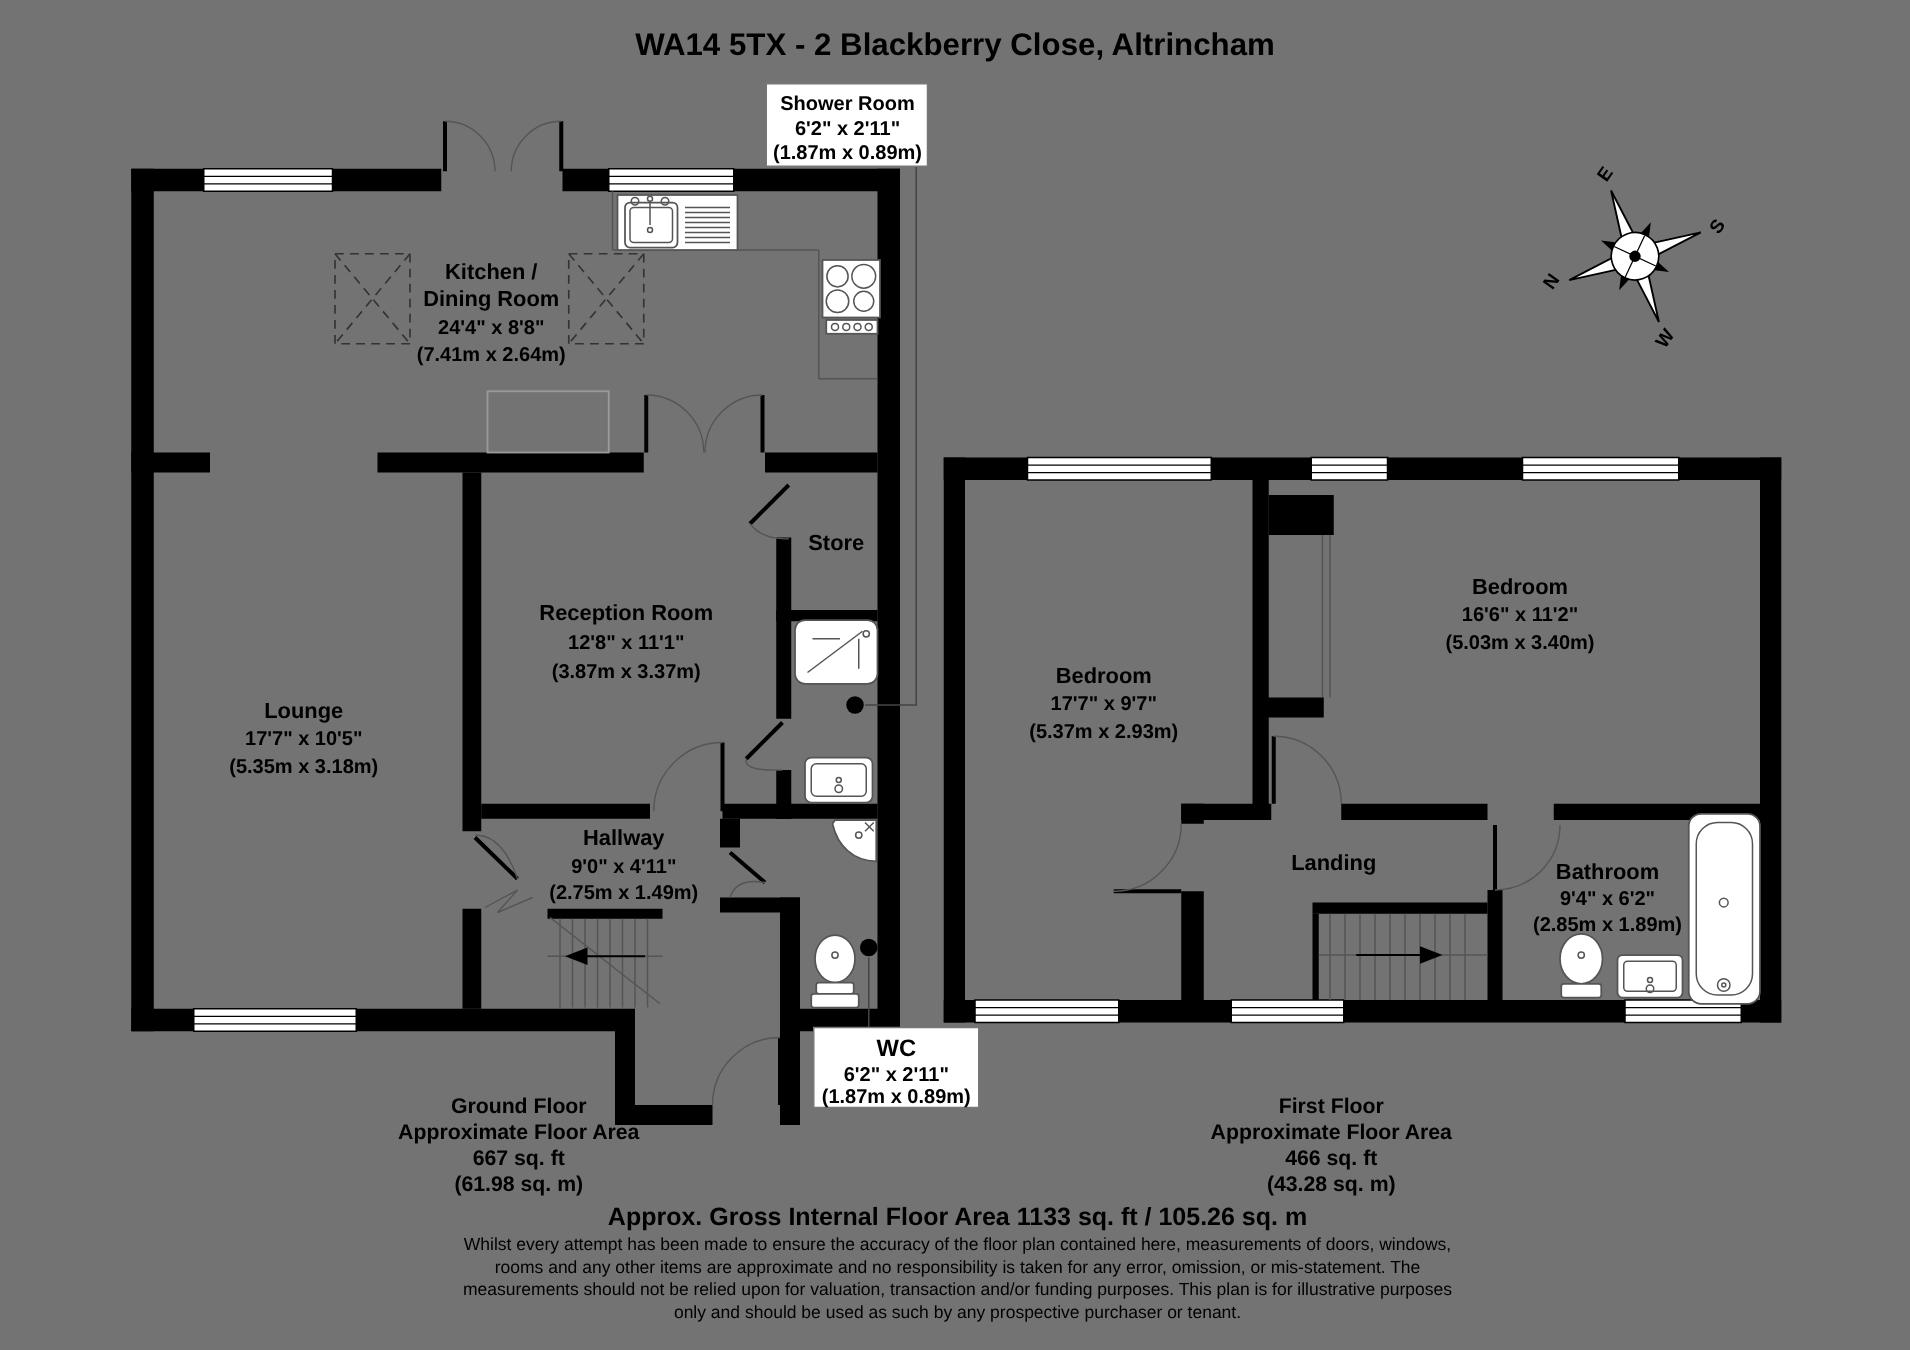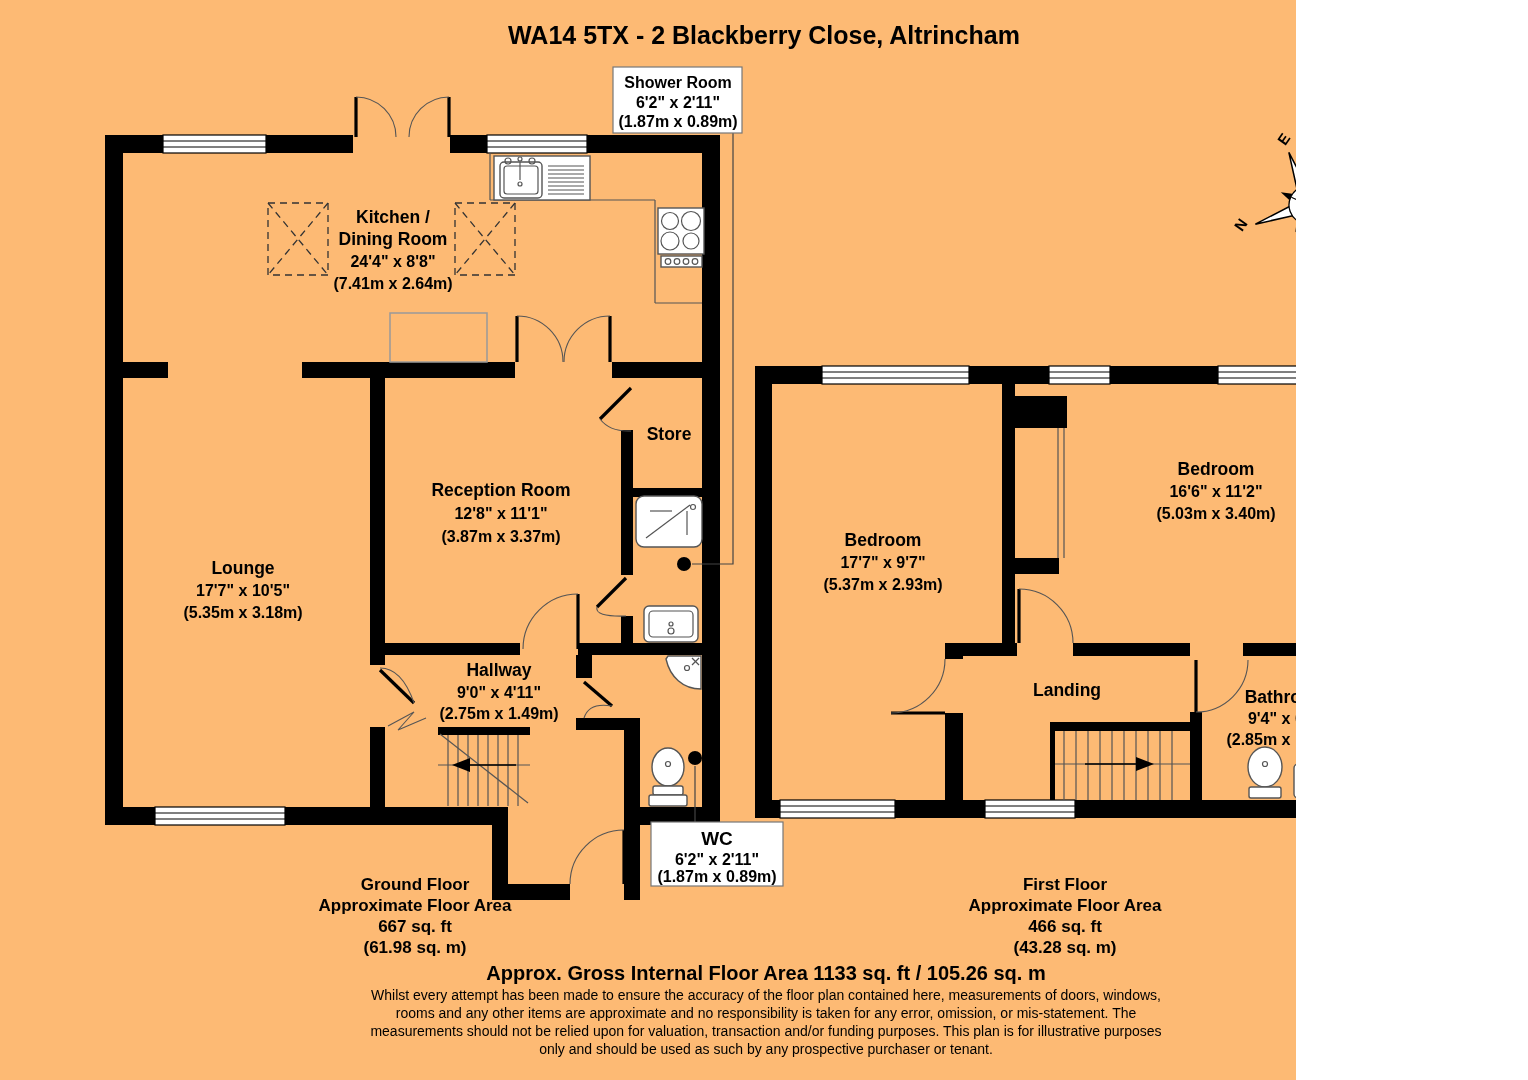--- a/index.html
+++ b/index.html
@@ -1,16 +1,16 @@
 <!DOCTYPE html>
 <html><head>
 <meta charset="utf-8">
 <style>
   html,body{margin:0;padding:0;background:#ffffff;}
-  .page{position:relative;width:1296px;height:1080px;background:#fdba74;overflow:hidden;
+  .page{position:relative;width:1528px;height:1080px;background:#737373;overflow:hidden;
         font-family:"Liberation Sans",sans-serif;}
   svg{position:absolute;left:0;top:0;}
   .wall{fill:#000;}
   .thinw{fill:#000;}
   .winr{fill:#fff;stroke:#000;stroke-width:1.2;}
   .winl{stroke:#000;stroke-width:1;fill:none;}
   .leaf{stroke:#000;stroke-width:3.2;fill:none;}
   .arc{stroke:#555;stroke-width:1.1;fill:none;}
   .fix{stroke:#555;stroke-width:1.4;fill:#fff;}
   .fixl{stroke:#555;stroke-width:1.2;fill:none;}

